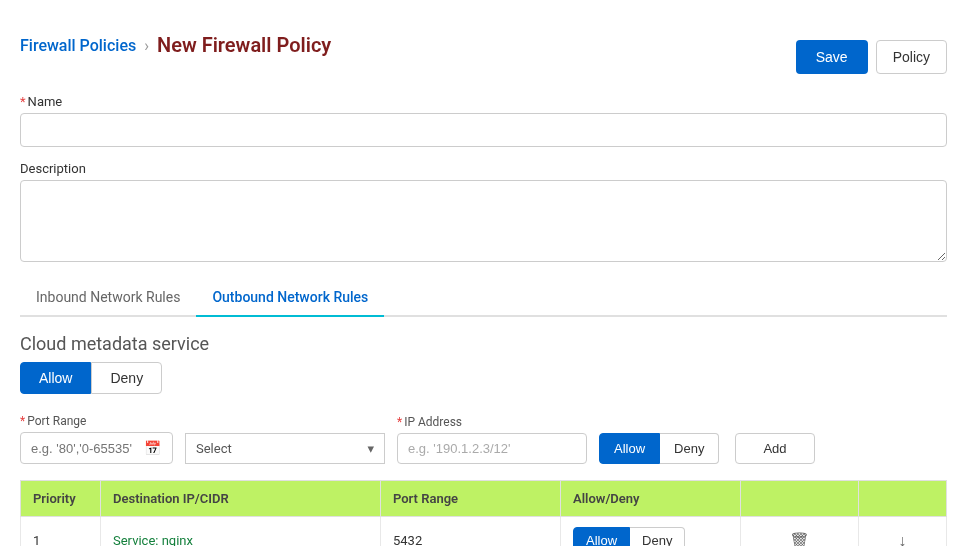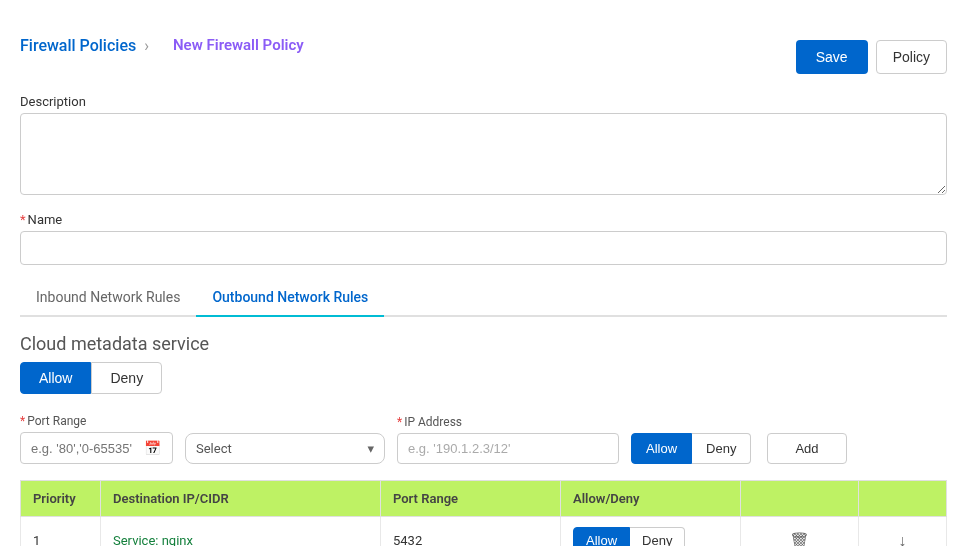--- a/index.html
+++ b/index.html
@@ -4,21 +4,21 @@
   <style>
     * { box-sizing: border-box; margin: 0; padding: 0; }
     body { font-family: -apple-system, BlinkMacSystemFont, 'Segoe UI', Roboto, sans-serif; font-size: 14px; color: #333; background: #fff; }
     .page { padding: 16px 20px; max-width: 967px; }
 
     
     .header { display: flex; align-items: center; justify-content: space-between; margin-bottom: 20px; }
     .breadcrumb { display: flex; align-items: center; gap: 8px; }
     .breadcrumb-link { color: #0066cc; font-size: 16px; font-weight: 500; cursor: pointer; }
     .breadcrumb-sep { color: #999; font-size: 16px; }
-    .breadcrumb-current { font-size: 15px; font-weight: 600; color: #8b5cf6; margin-left: 16px; }
+    .breadcrumb-current { font-size: 20px; font-weight: 600; color: #7f1d1d; }
     .header-actions { display: flex; gap: 8px; margin-top: 24px; }
     .btn-save { background: #0066cc; color: #fff; border: none; border-radius: 4px; padding: 8px 20px; font-size: 14px; cursor: pointer; }
     .btn-cancel { background: transparent; color: #333; border: 1px solid #ccc; border-radius: 4px; padding: 8px 16px; font-size: 14px; cursor: pointer; }
 
     
     .field-group { margin-bottom: 14px; }
     .field-label { font-size: 13px; margin-bottom: 4px; color: #333; }
     .field-label .required { color: #e53e3e; margin-right: 2px; }
     .text-input { width: 100%; border: 1px solid #ccc; border-radius: 4px; padding: 8px 10px; font-size: 14px; color: #333; outline: none; }
     textarea.text-input { resize: vertical; min-height: 60px; }
@@ -35,23 +35,23 @@
     .btn-deny-inactive { background: #fff; color: #333; border: 1px solid #ccc; border-radius: 0 4px 4px 0; padding: 7px 18px; font-size: 14px; cursor: pointer; }
 
     
     .rule-row { display: flex; align-items: flex-end; gap: 12px; margin-bottom: 16px; }
     .rule-field { display: flex; flex-direction: column; gap: 4px; }
     .rule-field-label { font-size: 12px; color: #555; }
     .rule-field-label .required { color: #e53e3e; margin-right: 2px; }
     .port-input { width: 153px; border: 1px solid #ccc; border-radius: 4px; padding: 7px 10px; font-size: 13px; display: flex; align-items: center; position: relative; }
     .port-input input { border: none; outline: none; width: 100%; font-size: 13px; color: #999; }
     .port-input-icon { color: #666; font-size: 14px; margin-left: 4px; }
-    .dest-select { width: 200px; border: 1px solid #ccc; border-radius: 8px; padding: 7px 10px; font-size: 13px; display: flex; align-items: center; justify-content: space-between; cursor: pointer; color: #555; }
+    .dest-select { width: 200px; border: 1px solid #ccc; border-radius: 0; padding: 7px 10px; font-size: 13px; display: flex; align-items: center; justify-content: space-between; cursor: pointer; color: #555; }
     .dest-select .chevron { color: #666; }
-    .ip-input { width: 222px; border: 1px solid #ccc; border-radius: 4px; padding: 7px 10px; font-size: 13px; outline: none; color: #999; }
+    .ip-input { width: 190px; border: 1px solid #ccc; border-radius: 4px; padding: 7px 10px; font-size: 13px; outline: none; color: #999; }
     .ip-input::placeholder { color: #aaa; }
     .allow-deny-inline { display: flex; gap: 0; }
     .btn-allow-blue { background: #0066cc; color: #fff; border: 1px solid #0066cc; border-radius: 4px 0 0 4px; padding: 7px 14px; font-size: 13px; cursor: pointer; }
     .btn-deny-outline { background: #fff; color: #333; border: 1px solid #ccc; border-left: none; border-radius: 0 4px 4px 0; padding: 7px 14px; font-size: 13px; cursor: pointer; }
     .btn-add { background: #fff; color: #333; border: 1px solid #ccc; border-radius: 4px; padding: 7px 27px; font-size: 13px; cursor: pointer; margin-left: 4px; }
 
     
     .rules-table { width: 100%; border-collapse: collapse; }
     .rules-table th { background: #bef264; border: 1px solid #e0e0e0; padding: 10px 12px; font-size: 13px; font-weight: 600; color: #444; text-align: left; }
     .rules-table td { border: 1px solid #e8e8e8; padding: 10px 12px; font-size: 13px; color: #333; vertical-align: middle; }
@@ -80,29 +80,29 @@
       <span class="breadcrumb-sep">›</span>
       <span class="breadcrumb-current">New Firewall Policy</span>
     </div>
     <div class="header-actions">
       <button class="btn-save">Save</button>
       <button class="btn-cancel">Policy</button>
     </div>
   </div>
 
   <div class="field-group">
+    <div class="field-label">
+      <span class="required">*</span><span>Name</span>
+    </div>
+    <input class="text-input" type="text" placeholder="" style="">
+  </div>
+
+  <div class="field-group">
     <div class="field-label">Description</div>
     <textarea class="text-input" rows="4" style=""></textarea>
-  </div>
-
-  <div class="field-group">
-    <div class="field-label">
-      <span class="required">*</span><span>Name</span>
-    </div>
-    <input class="text-input" type="text" placeholder="" style="">
   </div>
 
   <div class="tabs">
     <div class="tab">Inbound Network Rules</div>
     <div class="tab active">Outbound Network Rules</div>
   </div>
 
   <div>
     <div class="section-label">Cloud metadata service</div>
     <div class="allow-deny-group">

